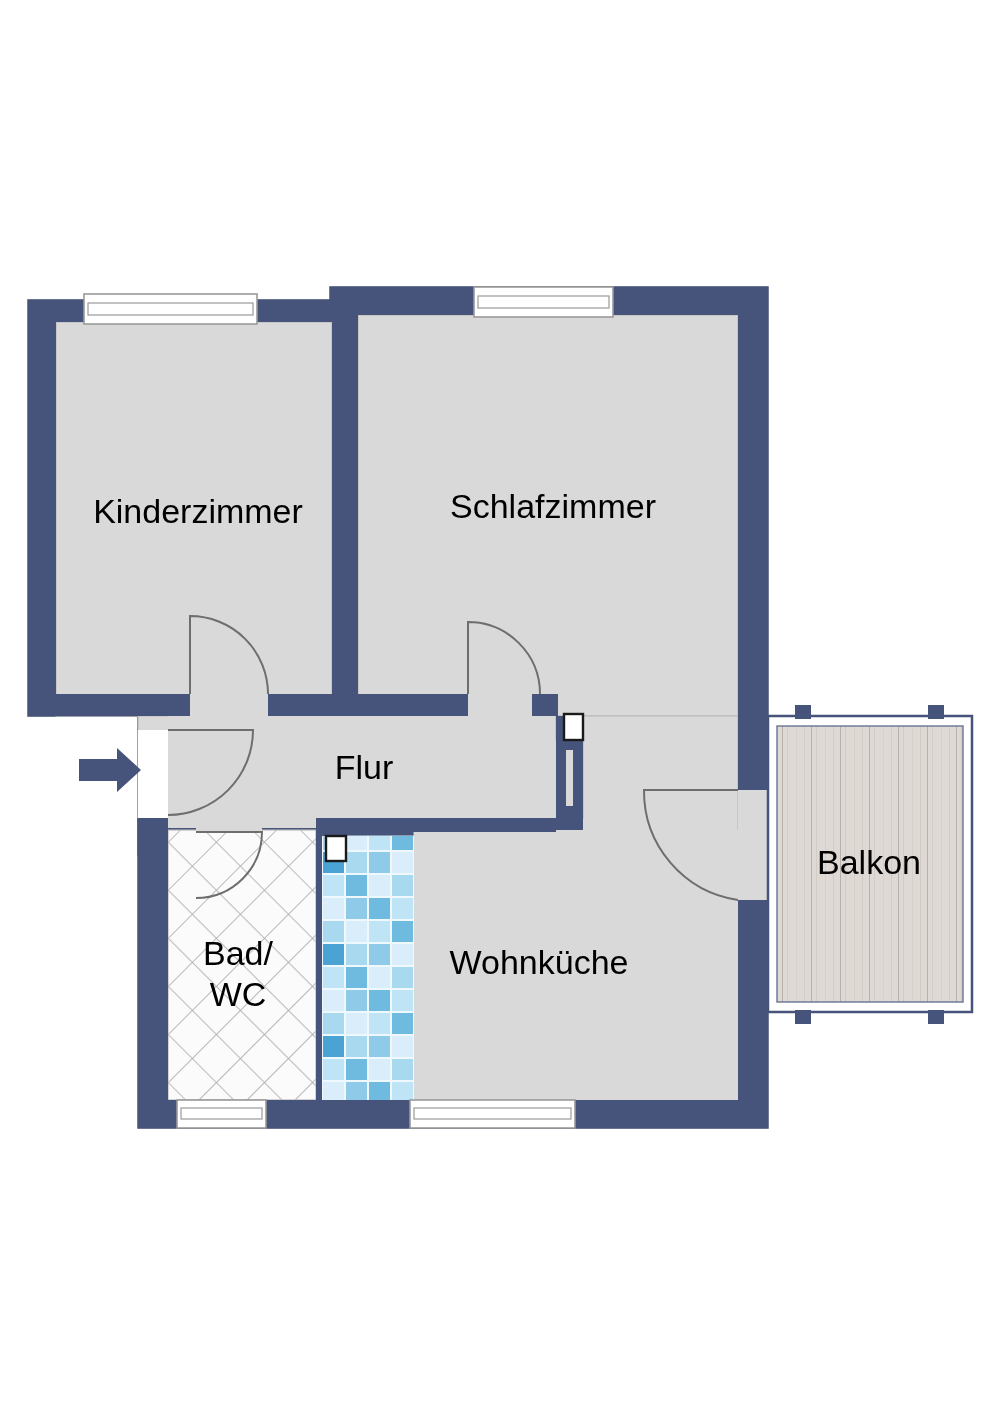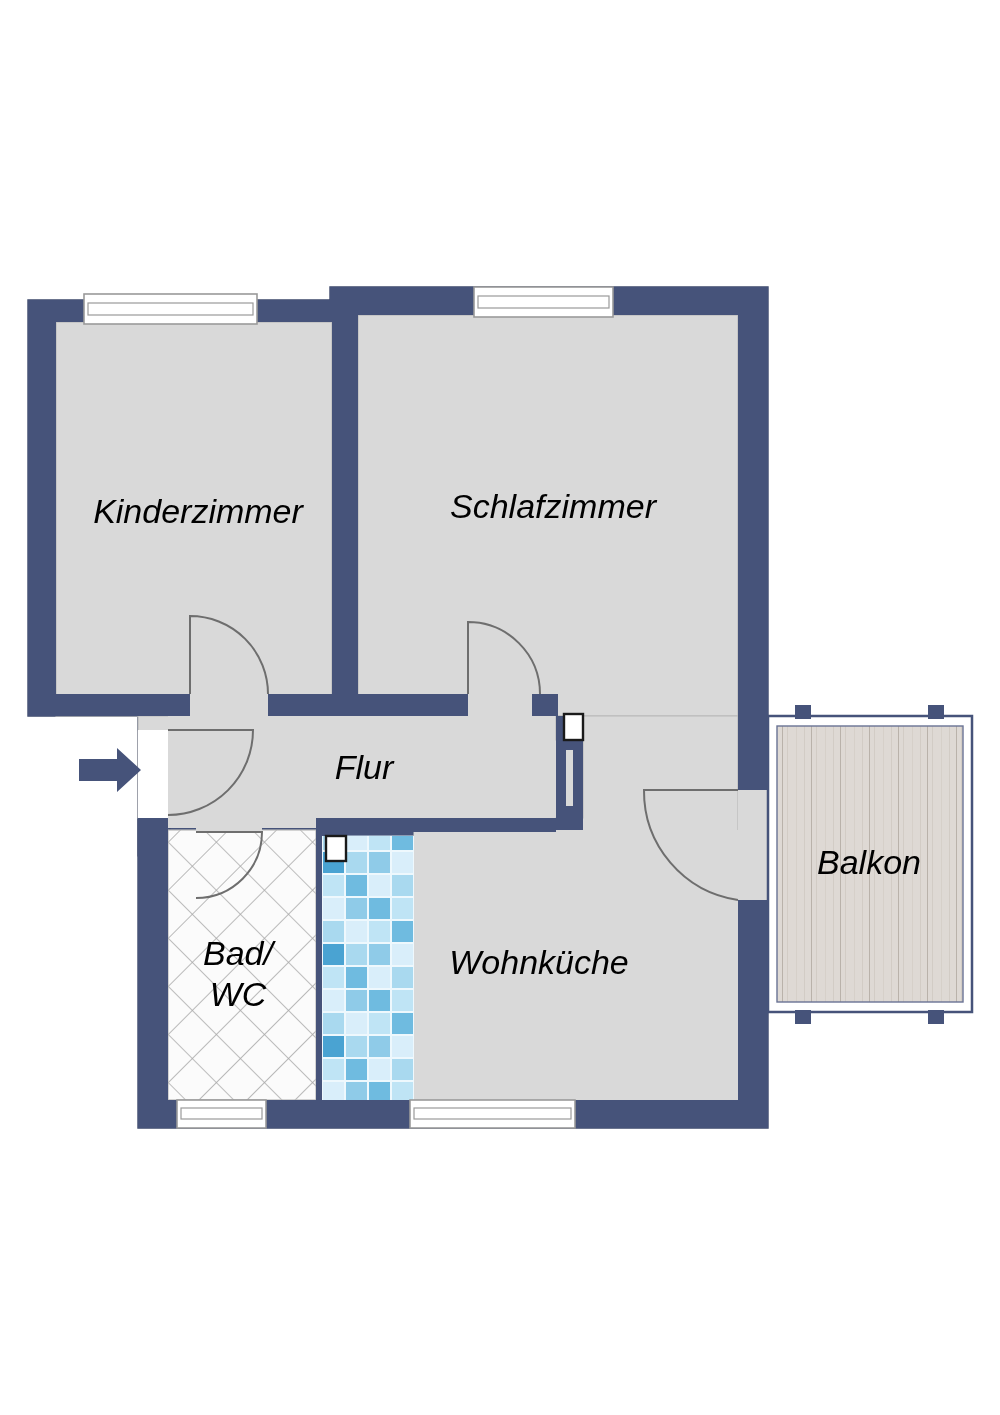--- a/index.html
+++ b/index.html
@@ -12,21 +12,20 @@
     width: 1000px;
     height: 1415px;
     font-family: "Liberation Sans", sans-serif;
     overflow: hidden;
   }
   #floorplan-stage {
     position: relative;
     width: 928px;
     height: 1415px;
     background: #ffffff;
-    font-style: italic;
   }
   #plan-svg {
     display: block;
     width: 1000px;
     height: 1415px;
   }
   .room-label {
     font-family: "Liberation Sans", sans-serif;
     font-size: 34px;
     fill: #000000;

